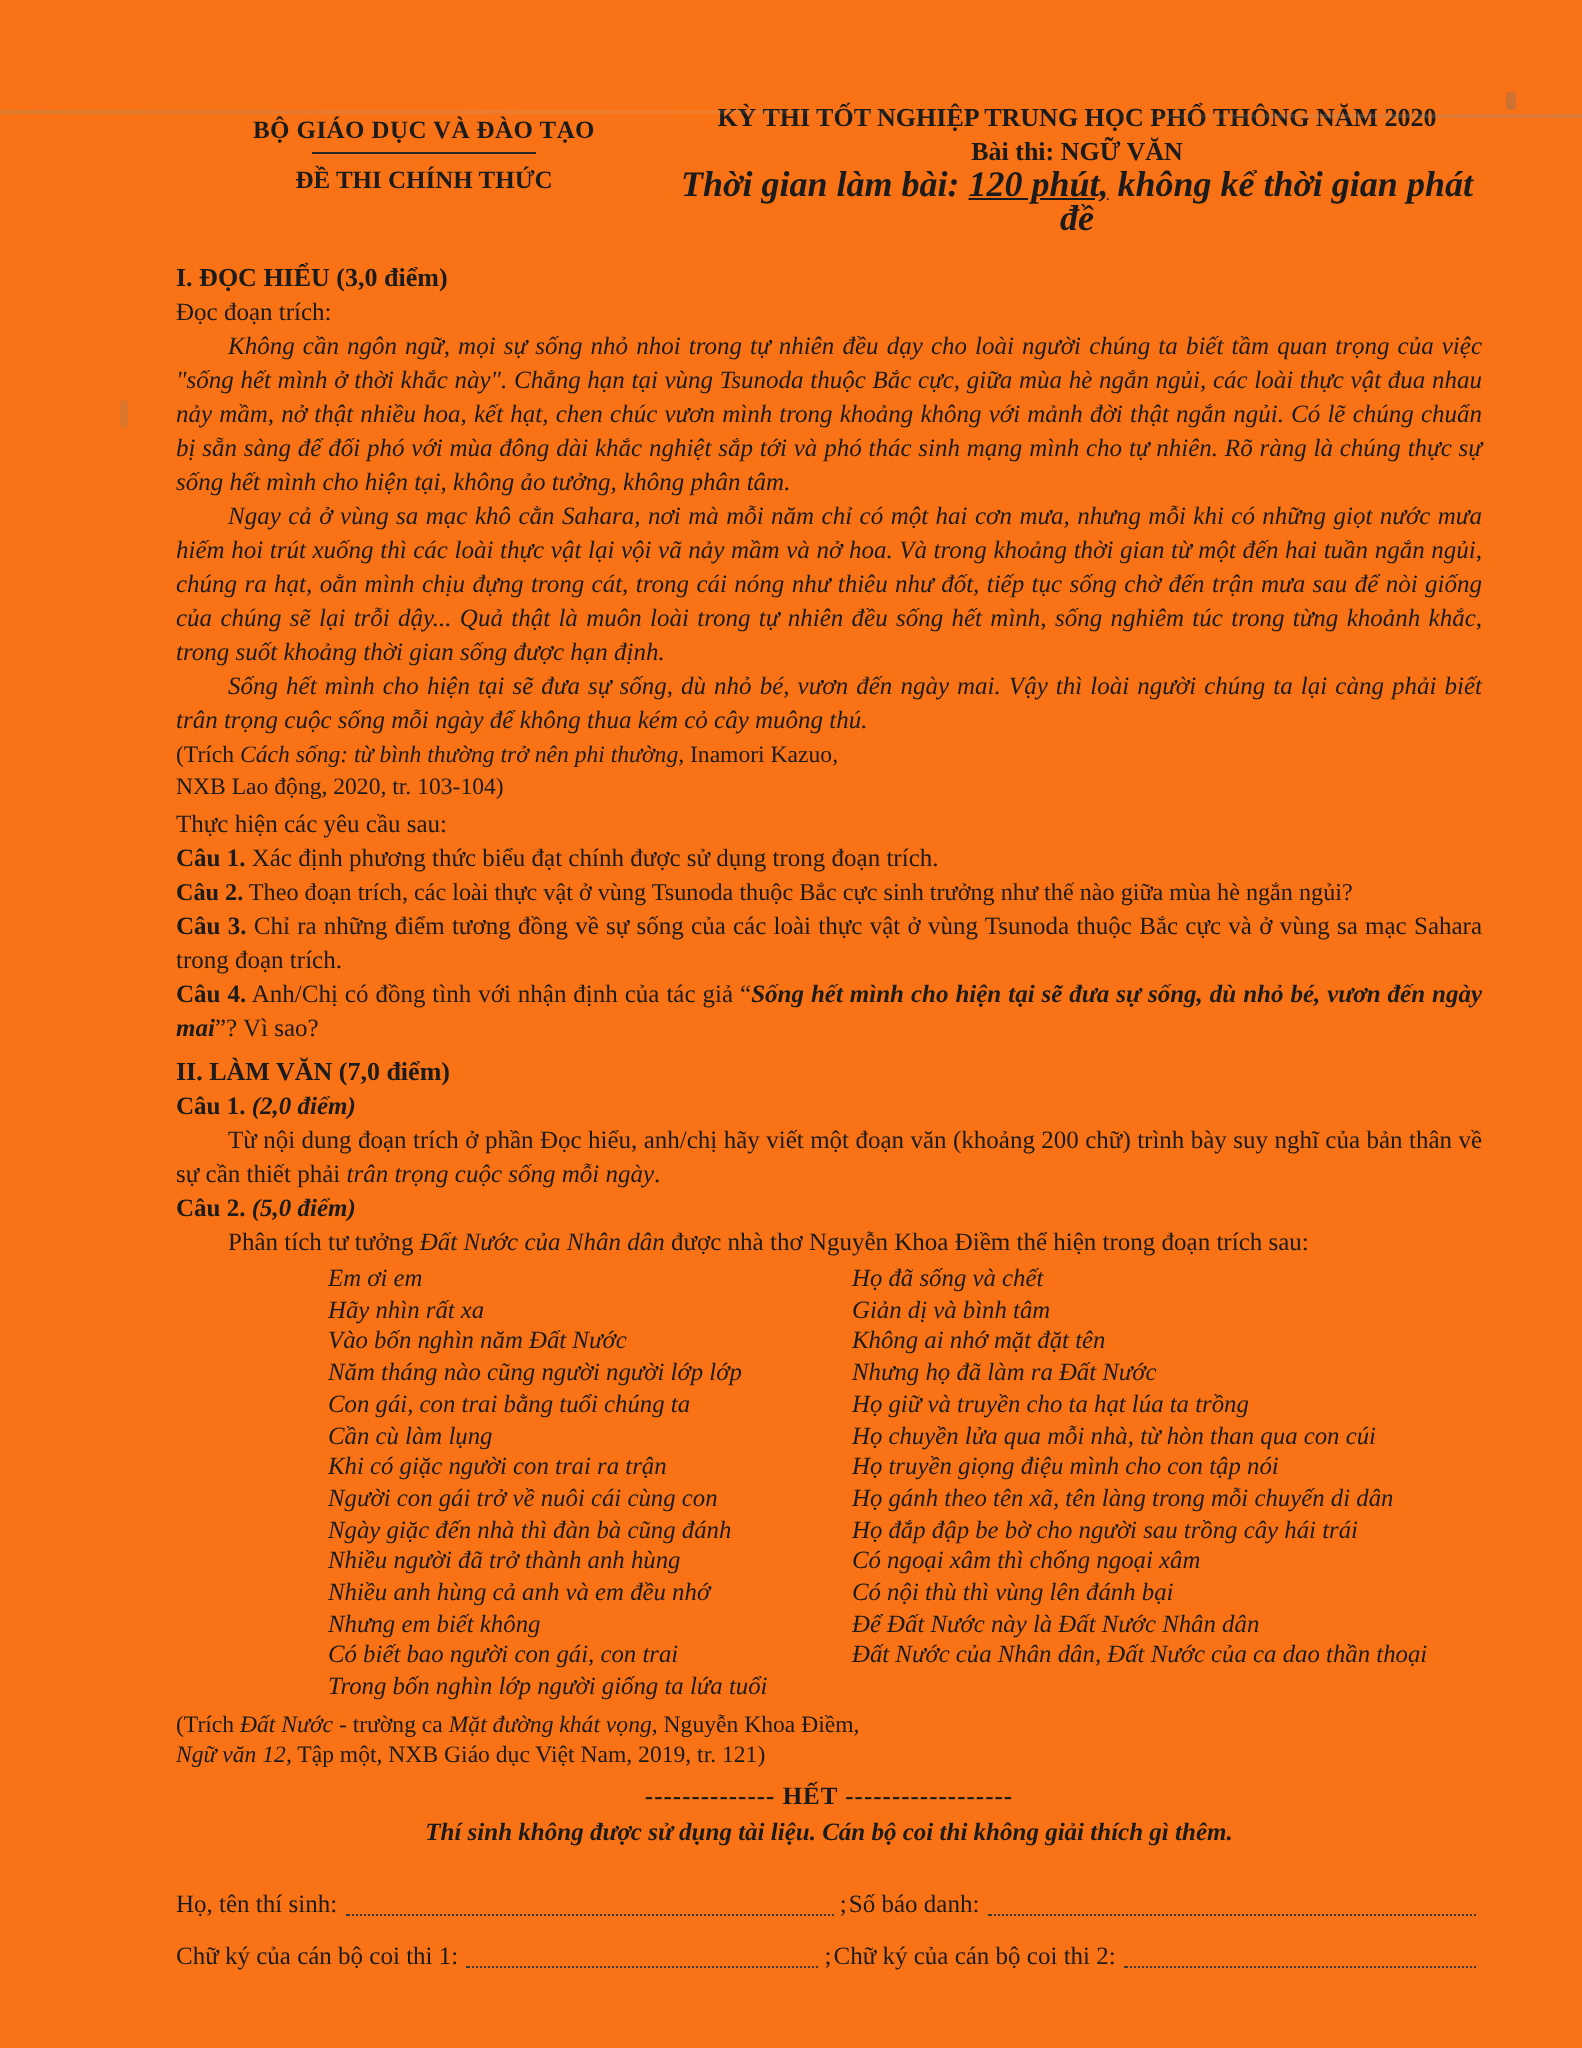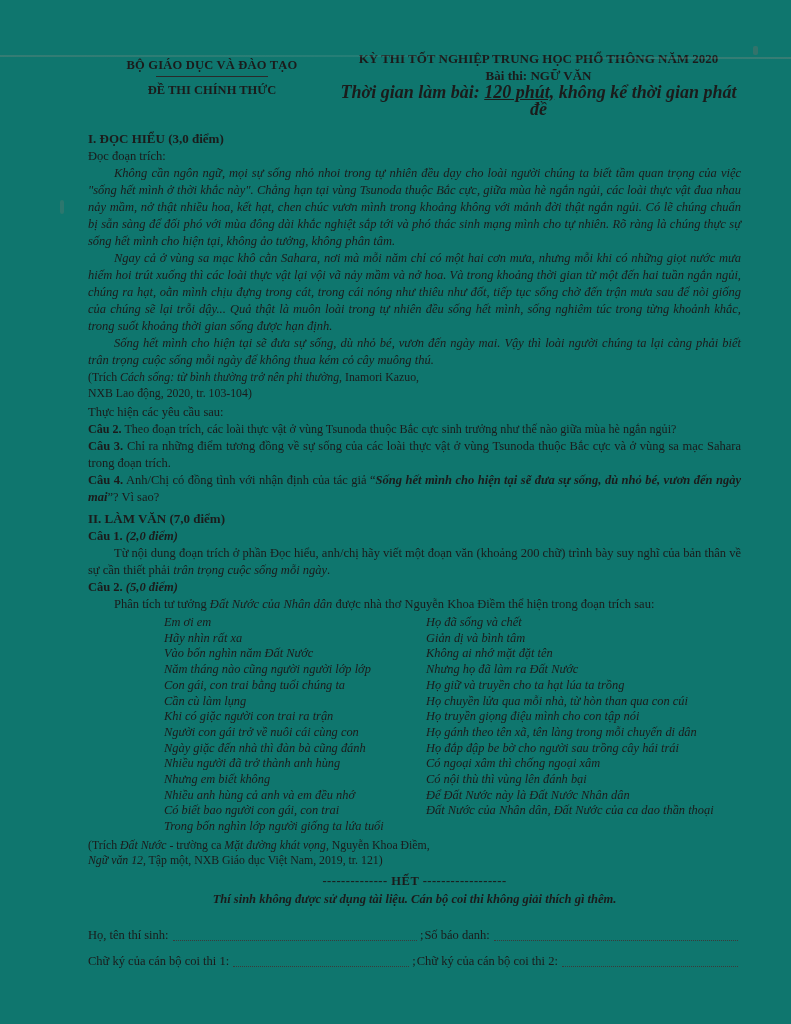--- a/index.html
+++ b/index.html
@@ -1,18 +1,18 @@
 <!DOCTYPE html>
 <html><head>
 <meta charset="utf-8">
 <style>
   html,body{margin:0;padding:0;background:#ffffff;}
   .page{
     width:791px;height:1024px;box-sizing:border-box;
-    background:#0f766e;color:#1b1b1b;position:relative;overflow:hidden;
+    background:#f97316;color:#1b1b1b;position:relative;overflow:hidden;
     padding:50px 50px 0 88px;
     font-family:"Liberation Serif","DejaVu Serif",serif;
     font-size:12.5px;line-height:17px;
   }
   .b{font-weight:bold;}
   .i{font-style:italic;}
   .bi{font-weight:bold;font-style:italic;}
   .u{text-decoration:underline;}
   
   .header{display:flex;margin-bottom:12px;}
@@ -78,20 +78,21 @@
   <div class="excerpt">
     <p>Không cần ngôn ngữ, mọi sự sống nhỏ nhoi trong tự nhiên đều dạy cho loài người chúng ta biết tầm quan trọng của việc "sống hết mình ở thời khắc này". Chẳng hạn tại vùng Tsunoda thuộc Bắc cực, giữa mùa hè ngắn ngủi, các loài thực vật đua nhau nảy mầm, nở thật nhiều hoa, kết hạt, chen chúc vươn mình trong khoảng không với mảnh đời thật ngắn ngủi. Có lẽ chúng chuẩn bị sẵn sàng để đối phó với mùa đông dài khắc nghiệt sắp tới và phó thác sinh mạng mình cho tự nhiên. Rõ ràng là chúng thực sự sống hết mình cho hiện tại, không ảo tưởng, không phân tâm.</p>
     <p>Ngay cả ở vùng sa mạc khô cằn Sahara, nơi mà mỗi năm chỉ có một hai cơn mưa, nhưng mỗi khi có những giọt nước mưa hiếm hoi trút xuống thì các loài thực vật lại vội vã nảy mầm và nở hoa. Và trong khoảng thời gian từ một đến hai tuần ngắn ngủi, chúng ra hạt, oằn mình chịu đựng trong cát, trong cái nóng như thiêu như đốt, tiếp tục sống chờ đến trận mưa sau để nòi giống của chúng sẽ lại trỗi dậy... Quả thật là muôn loài trong tự nhiên đều sống hết mình, sống nghiêm túc trong từng khoảnh khắc, trong suốt khoảng thời gian sống được hạn định.</p>
     <p>Sống hết mình cho hiện tại sẽ đưa sự sống, dù nhỏ bé, vươn đến ngày mai. Vậy thì loài người chúng ta lại càng phải biết trân trọng cuộc sống mỗi ngày để không thua kém cỏ cây muông thú.</p>
   </div>
   <div class="citation">
     <div><span>(Trích </span><span class="i">Cách sống: từ bình thường trở nên phi thường</span><span>, Inamori Kazuo,</span></div>
     <div>NXB Lao động, 2020, tr. 103-104)</div>
   </div>
   <div class="prompt">Thực hiện các yêu cầu sau:</div>
+  <p class="question"><span class="b">Câu 1.</span><span> Xác định phương thức biểu đạt chính được sử dụng trong đoạn trích.</span></p>
   <p class="question q-tight"><span class="b">Câu 2.</span><span> Theo đoạn trích, các loài thực vật ở vùng Tsunoda thuộc Bắc cực sinh trưởng như thế nào giữa mùa hè ngắn ngủi?</span></p>
   <p class="question"><span class="b">Câu 3.</span><span> Chỉ ra những điểm tương đồng về sự sống của các loài thực vật ở vùng Tsunoda thuộc Bắc cực và ở vùng sa mạc Sahara trong đoạn trích.</span></p>
   <p class="question"><span class="b">Câu 4.</span><span> Anh/Chị có đồng tình với nhận định của tác giả “</span><span class="bi">Sống hết mình cho hiện tại sẽ đưa sự sống, dù nhỏ bé, vươn đến ngày mai</span><span>”? Vì sao?</span></p>
 
   <div class="sec-heading">II. LÀM VĂN (7,0 điểm)</div>
   <div><span class="b">Câu 1.</span><span class="bi"> (2,0 điểm)</span></div>
   <p class="para"><span>Từ nội dung đoạn trích ở phần Đọc hiểu, anh/chị hãy viết một đoạn văn (khoảng 200 chữ) trình bày suy nghĩ của bản thân về sự cần thiết phải </span><span class="i">trân trọng cuộc sống mỗi ngày</span><span>.</span></p>
   <div><span class="b">Câu 2.</span><span class="bi"> (5,0 điểm)</span></div>
   <p class="para"><span>Phân tích tư tưởng </span><span class="i">Đất Nước của Nhân dân</span><span> được nhà thơ Nguyễn Khoa Điềm thể hiện trong đoạn trích sau:</span></p>
 
@@ -100,22 +101,22 @@
         <div class="poem-line">Em ơi em</div>
         <div class="poem-line">Hãy nhìn rất xa</div>
         <div class="poem-line">Vào bốn nghìn năm Đất Nước</div>
         <div class="poem-line">Năm tháng nào cũng người người lớp lớp</div>
         <div class="poem-line">Con gái, con trai bằng tuổi chúng ta</div>
         <div class="poem-line">Cần cù làm lụng</div>
         <div class="poem-line">Khi có giặc người con trai ra trận</div>
         <div class="poem-line">Người con gái trở về nuôi cái cùng con</div>
         <div class="poem-line">Ngày giặc đến nhà thì đàn bà cũng đánh</div>
         <div class="poem-line">Nhiều người đã trở thành anh hùng</div>
+        <div class="poem-line">Nhiều anh hùng cả anh và em đều nhớ</div>
         <div class="poem-line">Nhưng em biết không</div>
-        <div class="poem-line">Nhiều anh hùng cả anh và em đều nhớ</div>
         <div class="poem-line">Có biết bao người con gái, con trai</div>
         <div class="poem-line">Trong bốn nghìn lớp người giống ta lứa tuổi</div>
       </div>
     <div class="poem-col-right">
         <div class="poem-line">Họ đã sống và chết</div>
         <div class="poem-line">Giản dị và bình tâm</div>
         <div class="poem-line">Không ai nhớ mặt đặt tên</div>
         <div class="poem-line">Nhưng họ đã làm ra Đất Nước</div>
         <div class="poem-line">Họ giữ và truyền cho ta hạt lúa ta trồng</div>
         <div class="poem-line">Họ chuyền lửa qua mỗi nhà, từ hòn than qua con cúi</div>

